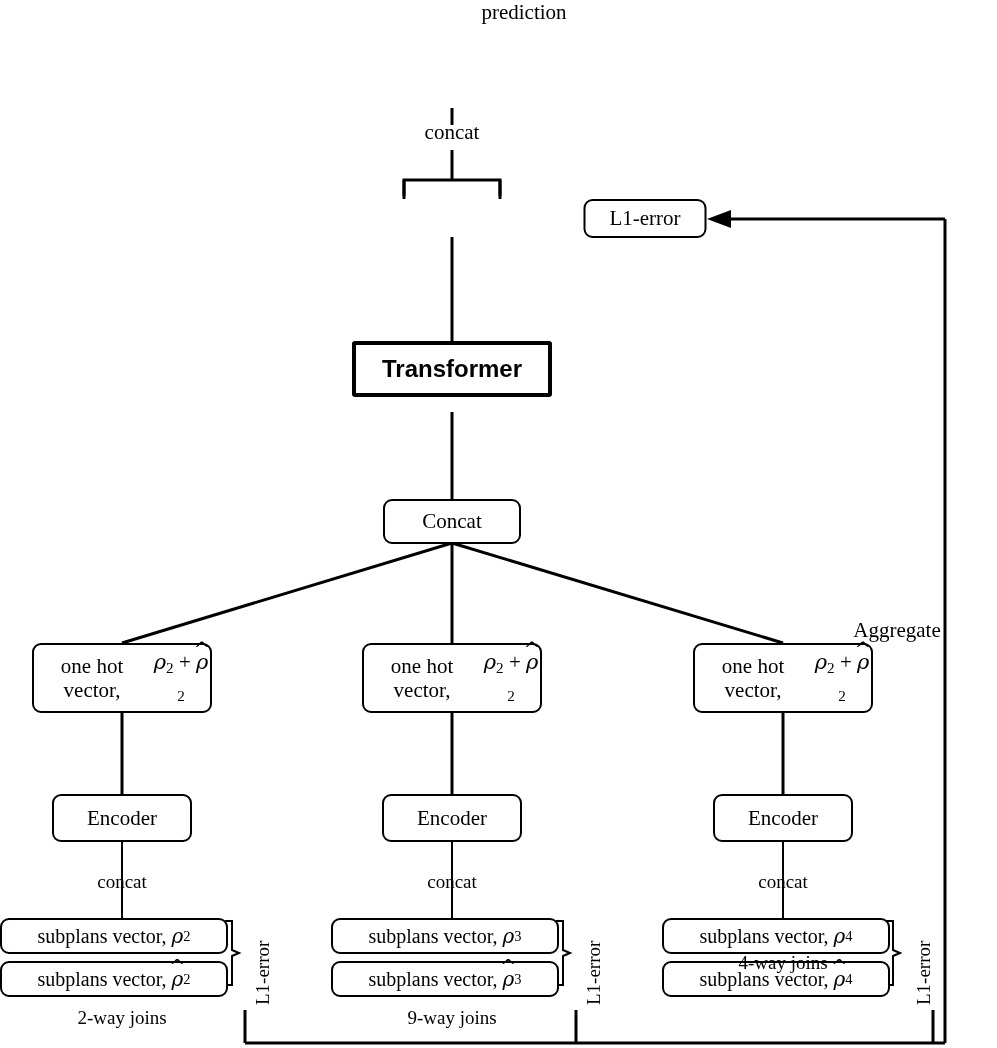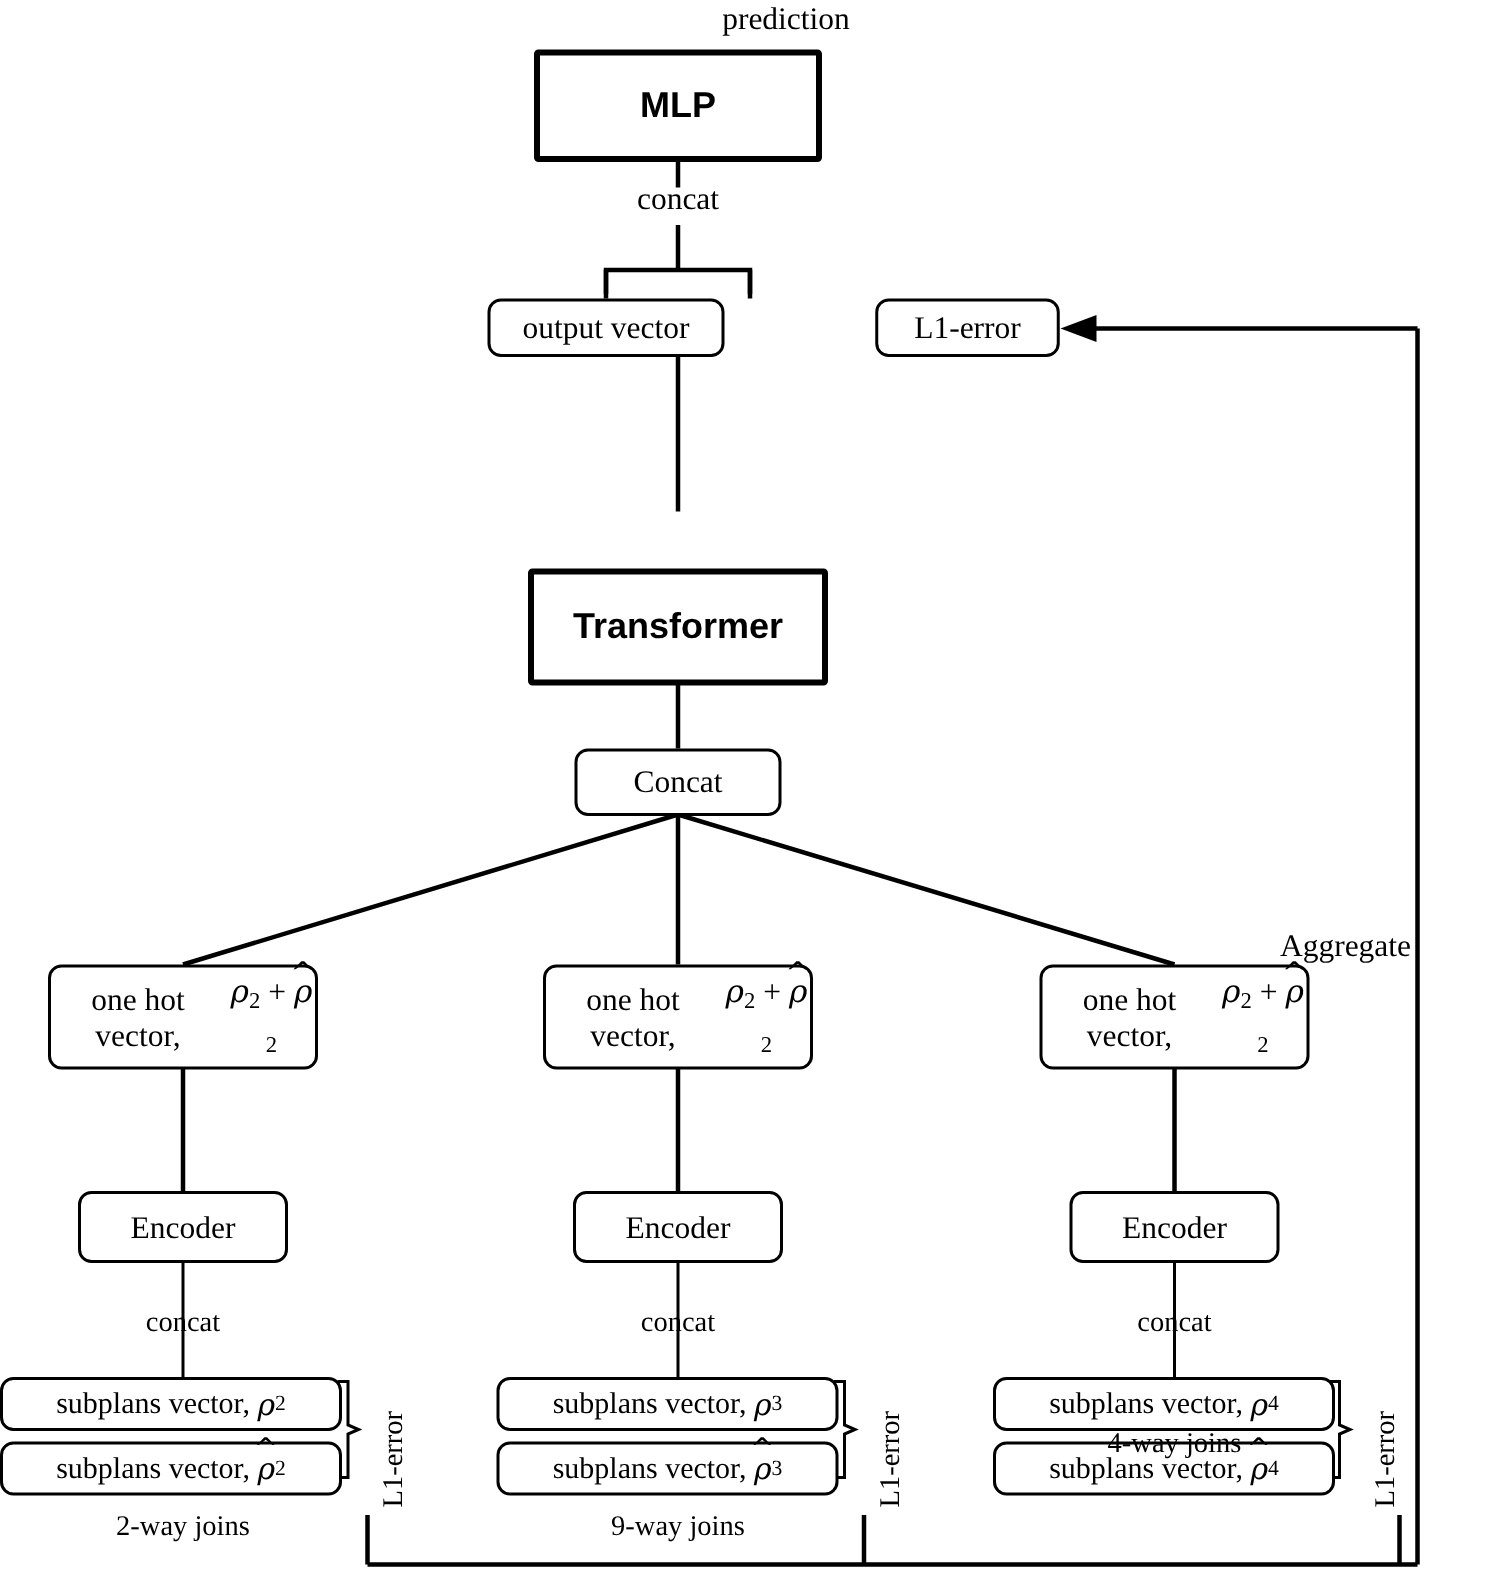--- a/index.html
+++ b/index.html
@@ -137,29 +137,27 @@
 
       <line x1="945" y1="1043" x2="945" y2="219" stroke-width="3"></line>
       <line x1="945" y1="219" x2="715" y2="219" stroke-width="3"></line>
     </g>
 
     <polygon points="707,219 731,210 731,228" fill="#000" stroke="none"></polygon>
   </svg>
 
   <div class="label" style="left:480px; top:0px; transform:translateX(-50%);margin-left:44px;">prediction</div>
 
-  <div class="node thick" style="left:452px; top:33px; width:192px; height:75px; transform:translateX(-50%);">MLP</div>
 
   <div class="label" style="left:452px; top:120px; transform:translateX(-50%);">concat</div>
 
-  <div class="node" style="left:404px; top:199px; width:158px; height:39px; transform:translateX(-50%);">output vector</div>
 
   <div class="node" style="left:645px; top:199px; width:123px; height:39px; transform:translateX(-50%);">L1-error</div>
 
-  <div class="node thick" style="left:452px; top:341px; width:200px; height:78px; transform:translateX(-50%);margin-top:38px;">Transformer</div>
+  <div class="node thick" style="left:452px; top:341px; width:200px; height:56px; transform:translateX(-50%);">Transformer</div>
 
   <div class="node" style="left:452px; top:499px; width:138px; height:45px; transform:translateX(-50%);">Concat</div>
 
   <div class="node" style="left:122px; top:643px; width:180px; height:70px; transform:translateX(-50%);">
     <div class="onehot-inner">
       <span>one hot vector,</span>
       <span>
         <span class="math">ρ</span><span class="sub">2</span>
         <span>+</span>
         <span class="math hat">ρ</span><span class="sub">2</span>

